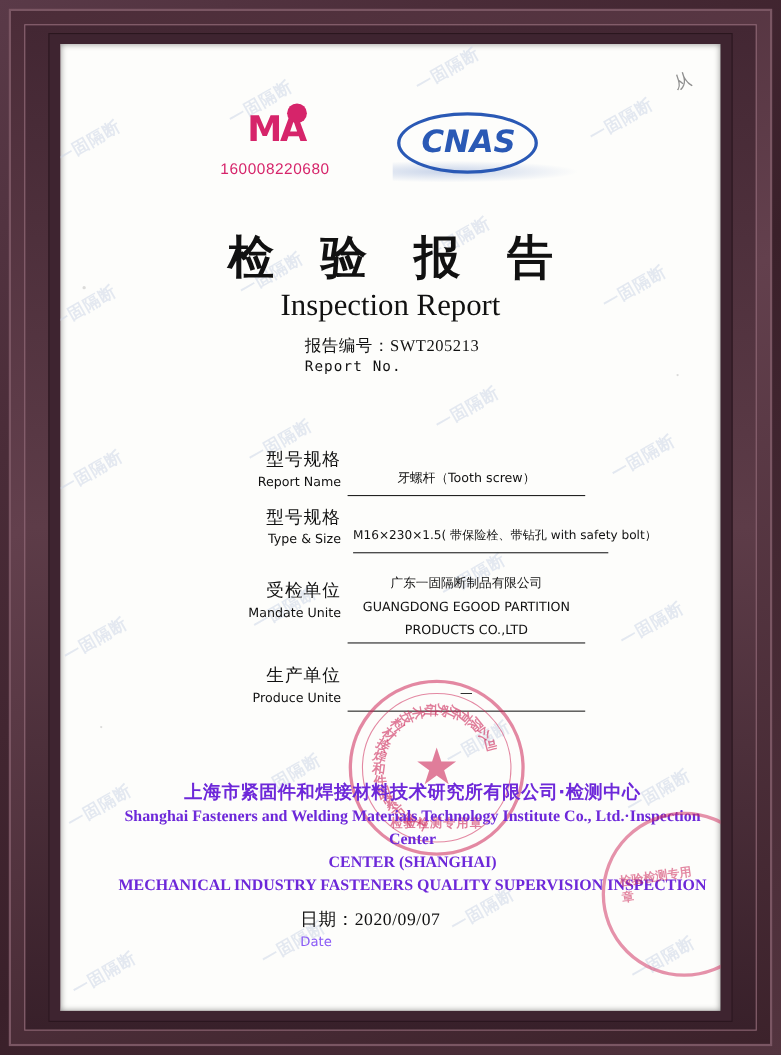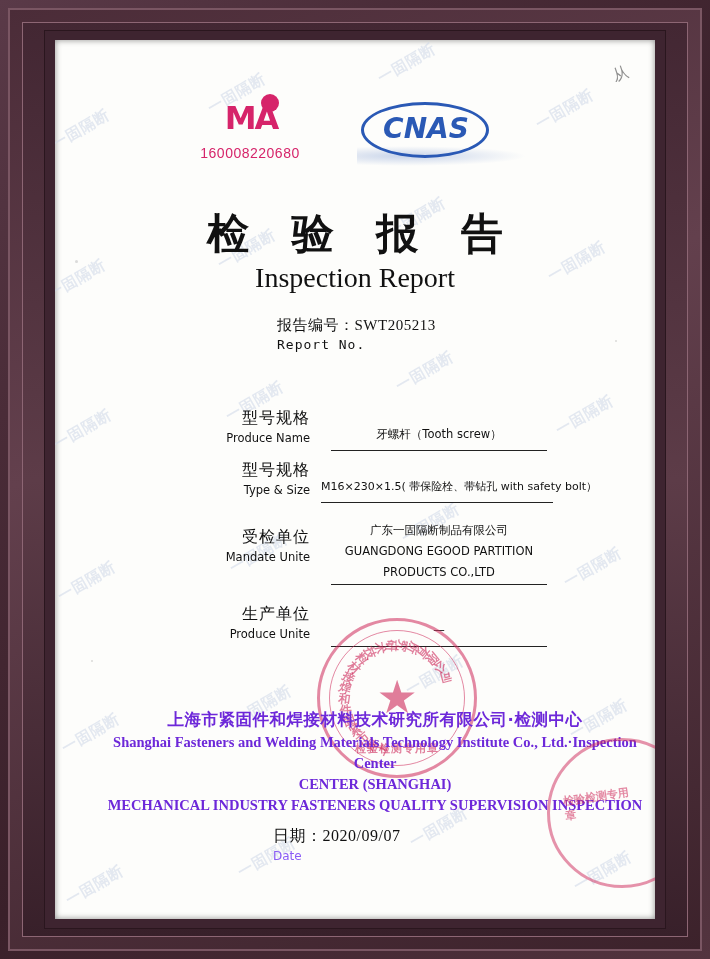--- a/index.html
+++ b/index.html
@@ -192,21 +192,21 @@
     width: 100%;
     text-align: center;
     font-family: "Liberation Serif", serif;
     font-size: 28px;
     color: #111;
   }
 
   
   .report-no {
     position: absolute;
-    left: 222px; top: 276px;
+    left: 222px; top: 265px;
     width: 300px;
   }
   .report-no .line1 {
     font-family: "DejaVu Sans", sans-serif;
     font-size: 15px;
     color: #111;
     letter-spacing: 0.5px;
   }
   .report-no .line1 .val {
     font-family: "Liberation Serif", serif;
@@ -245,21 +245,21 @@
   }
   .field-label .en {
     display: block;
     font-family: "DejaVu Sans", sans-serif;
     font-size: 11.5px;
     color: #111;
     margin-top: 2px;
   }
   .field-value {
     position: absolute;
-    left: 276px;
+    left: 261px;
     width: 216px;
     border-bottom: 1px solid #222;
     height: 24px;
     text-align: center;
     font-family: "DejaVu Sans", sans-serif;
     font-size: 11.5px;
     color: #111;
     white-space: nowrap;
   }
   .field-value.tall {
@@ -491,21 +491,21 @@
         <span>报告编号：</span><span class="val">SWT205213</span>
       </div>
       <div class="line2">Report No.</div>
     </div>
 
     <div class="fields">
 
       <div class="field-row row-product">
         <div class="field-label">
           <span class="cn">型号规格</span>
-          <span class="en">Produce Name</span>
+          <span class="en">Report Name</span>
         </div>
         <div class="field-value">
           <span class="v-line">牙螺杆（Tooth screw）</span>
         </div>
       </div>
 
       <div class="field-row row-type">
         <div class="field-label">
           <span class="cn">型号规格</span>
           <span class="en">Type &amp; Size</span>

